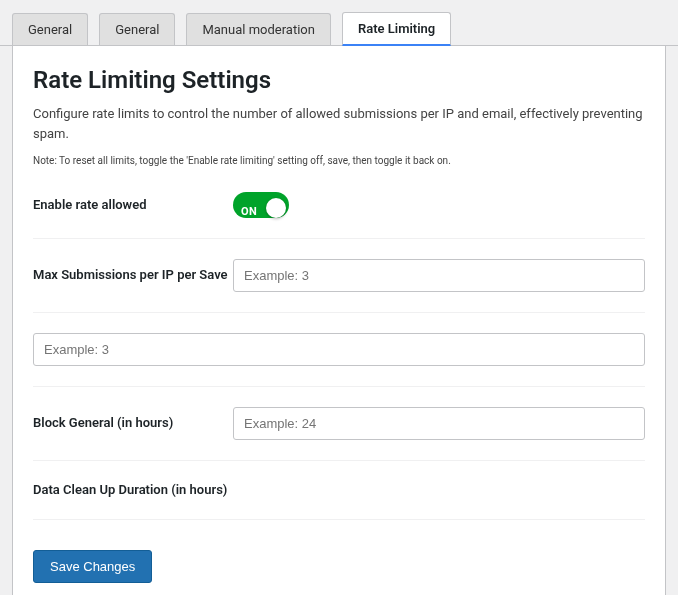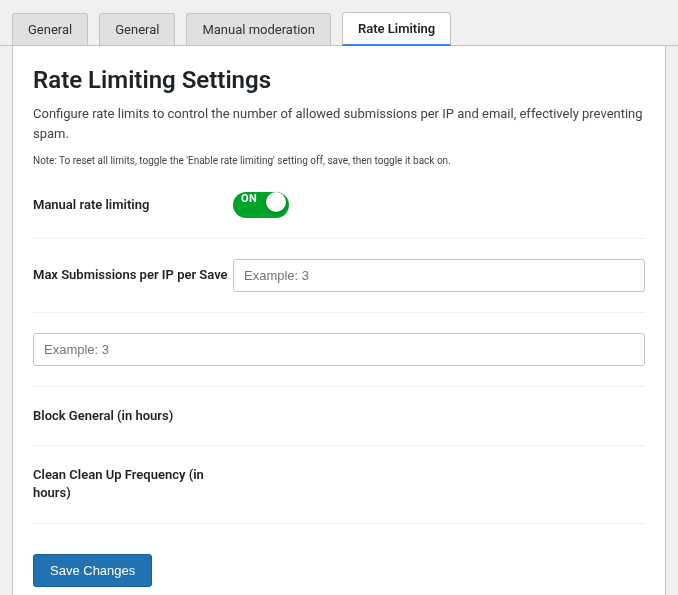--- a/index.html
+++ b/index.html
@@ -123,21 +123,21 @@
 
     
     .toggle-wrapper {
       display: flex;
       align-items: center;
     }
 
     .toggle-switch {
       position: relative;
       display: inline-flex;
-      align-items: flex-start;
+      align-items: flex-end;
       width: 56px;
       height: 26px;
       border-radius: 13px;
       background: #00a32a;
       cursor: pointer;
       user-select: none;
     }
 
     .toggle-label-on {
       font-size: 11px;
@@ -197,21 +197,21 @@
 
   <div class="content-area">
 
     <div class="page-title">Rate Limiting Settings</div>
 
     <div class="description-text">Configure rate limits to control the number of allowed submissions per IP and email, effectively preventing spam.</div>
 
     <div class="note-text">Note: To reset all limits, toggle the 'Enable rate limiting' setting off, save, then toggle it back on.</div>
 
     <div class="form-row">
-      <div class="form-label">Manual rate limiting</div>
+      <div class="form-label">Enable rate allowed</div>
       <div class="form-control">
         <div class="toggle-wrapper">
           <div class="toggle-switch">
             <span class="toggle-label-on">ON</span>
             <div class="toggle-knob"></div>
           </div>
         </div>
       </div>
     </div>
 
@@ -223,24 +223,27 @@
     </div>
 
     <div class="form-row">
       <div class="form-control">
         <input type="text" class="form-input" value="" placeholder="Example: 3" style="">
       </div>
     </div>
 
     <div class="form-row">
       <div class="form-label">Block General (in hours)</div>
-    </div>
-
-    <div class="form-row">
-      <div class="form-label">Clean Clean Up Frequency (in hours)</div>
+      <div class="form-control">
+        <input type="text" class="form-input" value="" placeholder="Example: 24" style="">
+      </div>
+    </div>
+
+    <div class="form-row">
+      <div class="form-label">Data Clean Up Duration (in hours)</div>
     </div>
 
     <div class="footer-row">
       <button class="save-button">Save Changes</button>
     </div>
 
   </div>
 </div>
 
 </body></html>

